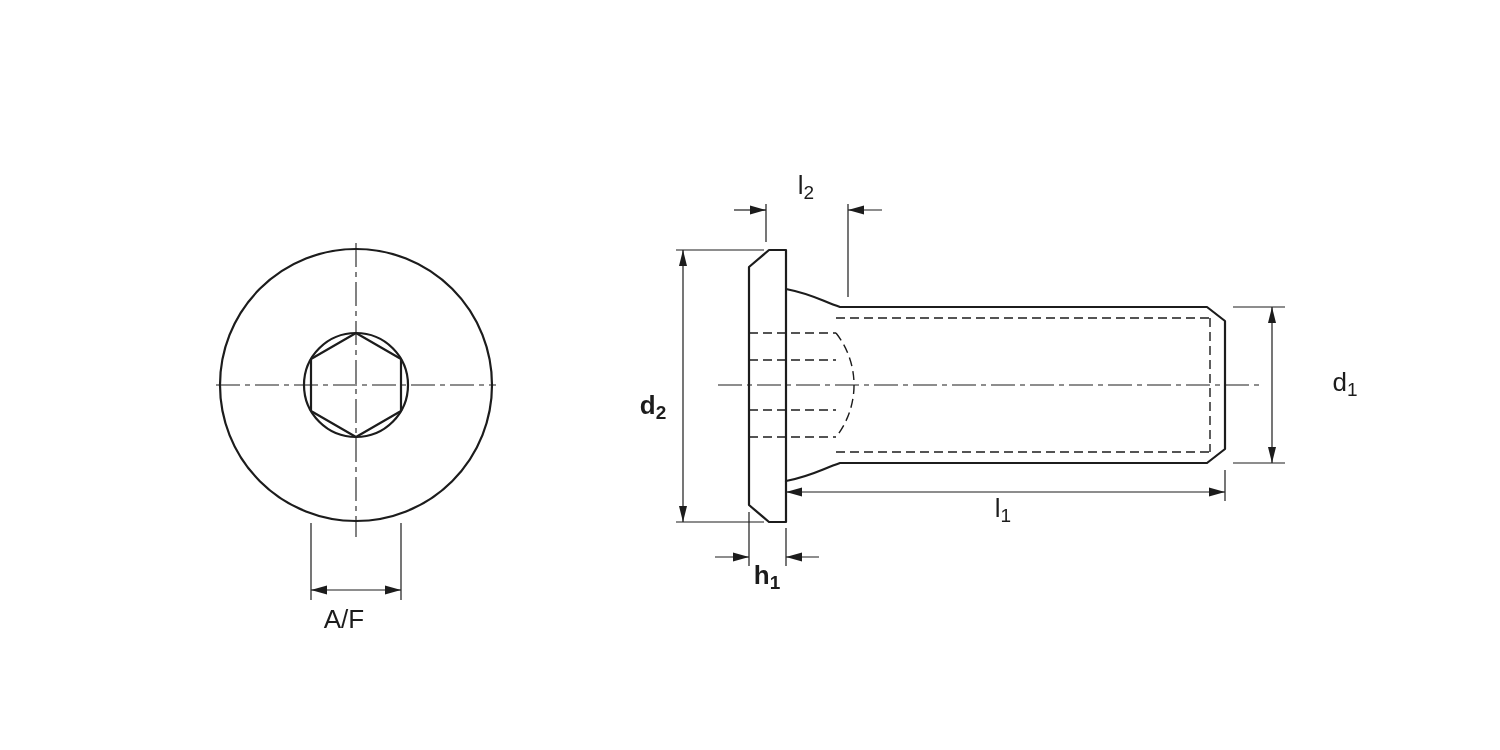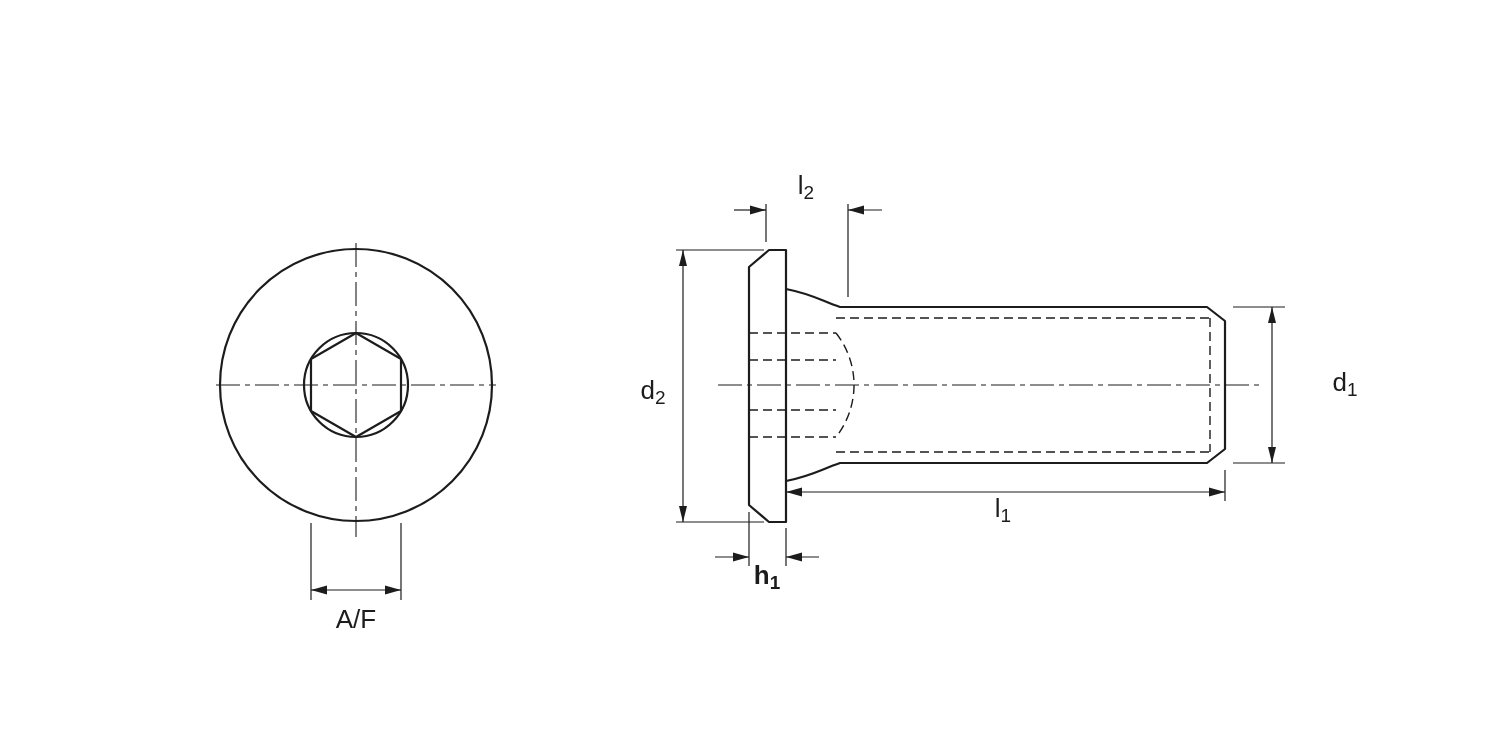--- a/index.html
+++ b/index.html
@@ -102,23 +102,23 @@
       <line class="thin" x1="715" y1="557" x2="749" y2="557"></line>
       <line class="thin" x1="786" y1="557" x2="819" y2="557"></line>
       <polygon class="arrow" points="749,557 733,552.5 733,561.5"></polygon>
       <polygon class="arrow" points="786,557 802,552.5 802,561.5"></polygon>
     </g>
 
   </svg>
 
   <div class="dim-label" style="left:806px; top:187px;"><span>l</span><sub>2</sub></div>
 
-  <div class="dim-label" style="left:653px; top:392px;"><span>d</span><sub>2</sub></div>
+  <div class="dim-label" style="left:653px; top:407px;font-weight:bold;"><span>d</span><sub>2</sub></div>
 
   <div class="dim-label" style="left:1345px; top:384px;"><span>d</span><sub>1</sub></div>
 
   <div class="dim-label" style="left:1003px; top:510px;"><span>l</span><sub>1</sub></div>
 
   <div class="dim-label" style="left:767px; top:577px;font-weight:bold;"><span>h</span><sub>1</sub></div>
 
-  <div class="dim-label" style="left:356px; top:621px;"><span>A/F</span><sub></sub></div>
+  <div class="dim-label" style="left:344px; top:621px;"><span>A/F</span><sub></sub></div>
 
 </div>
 
 </body></html>

